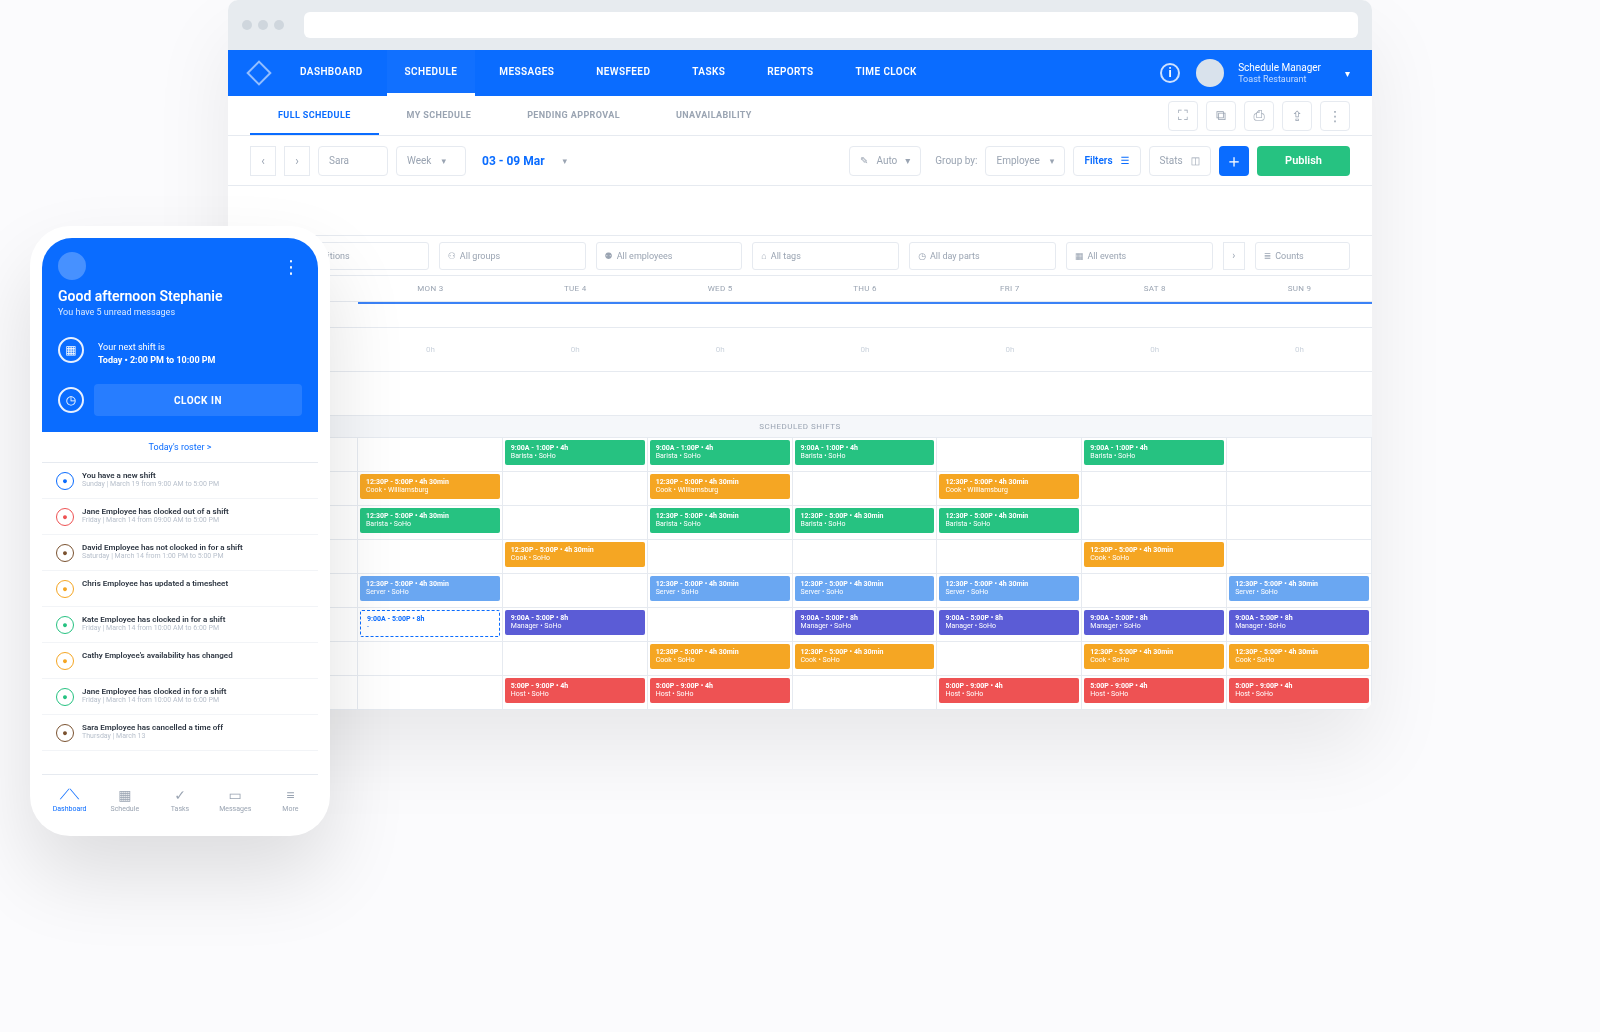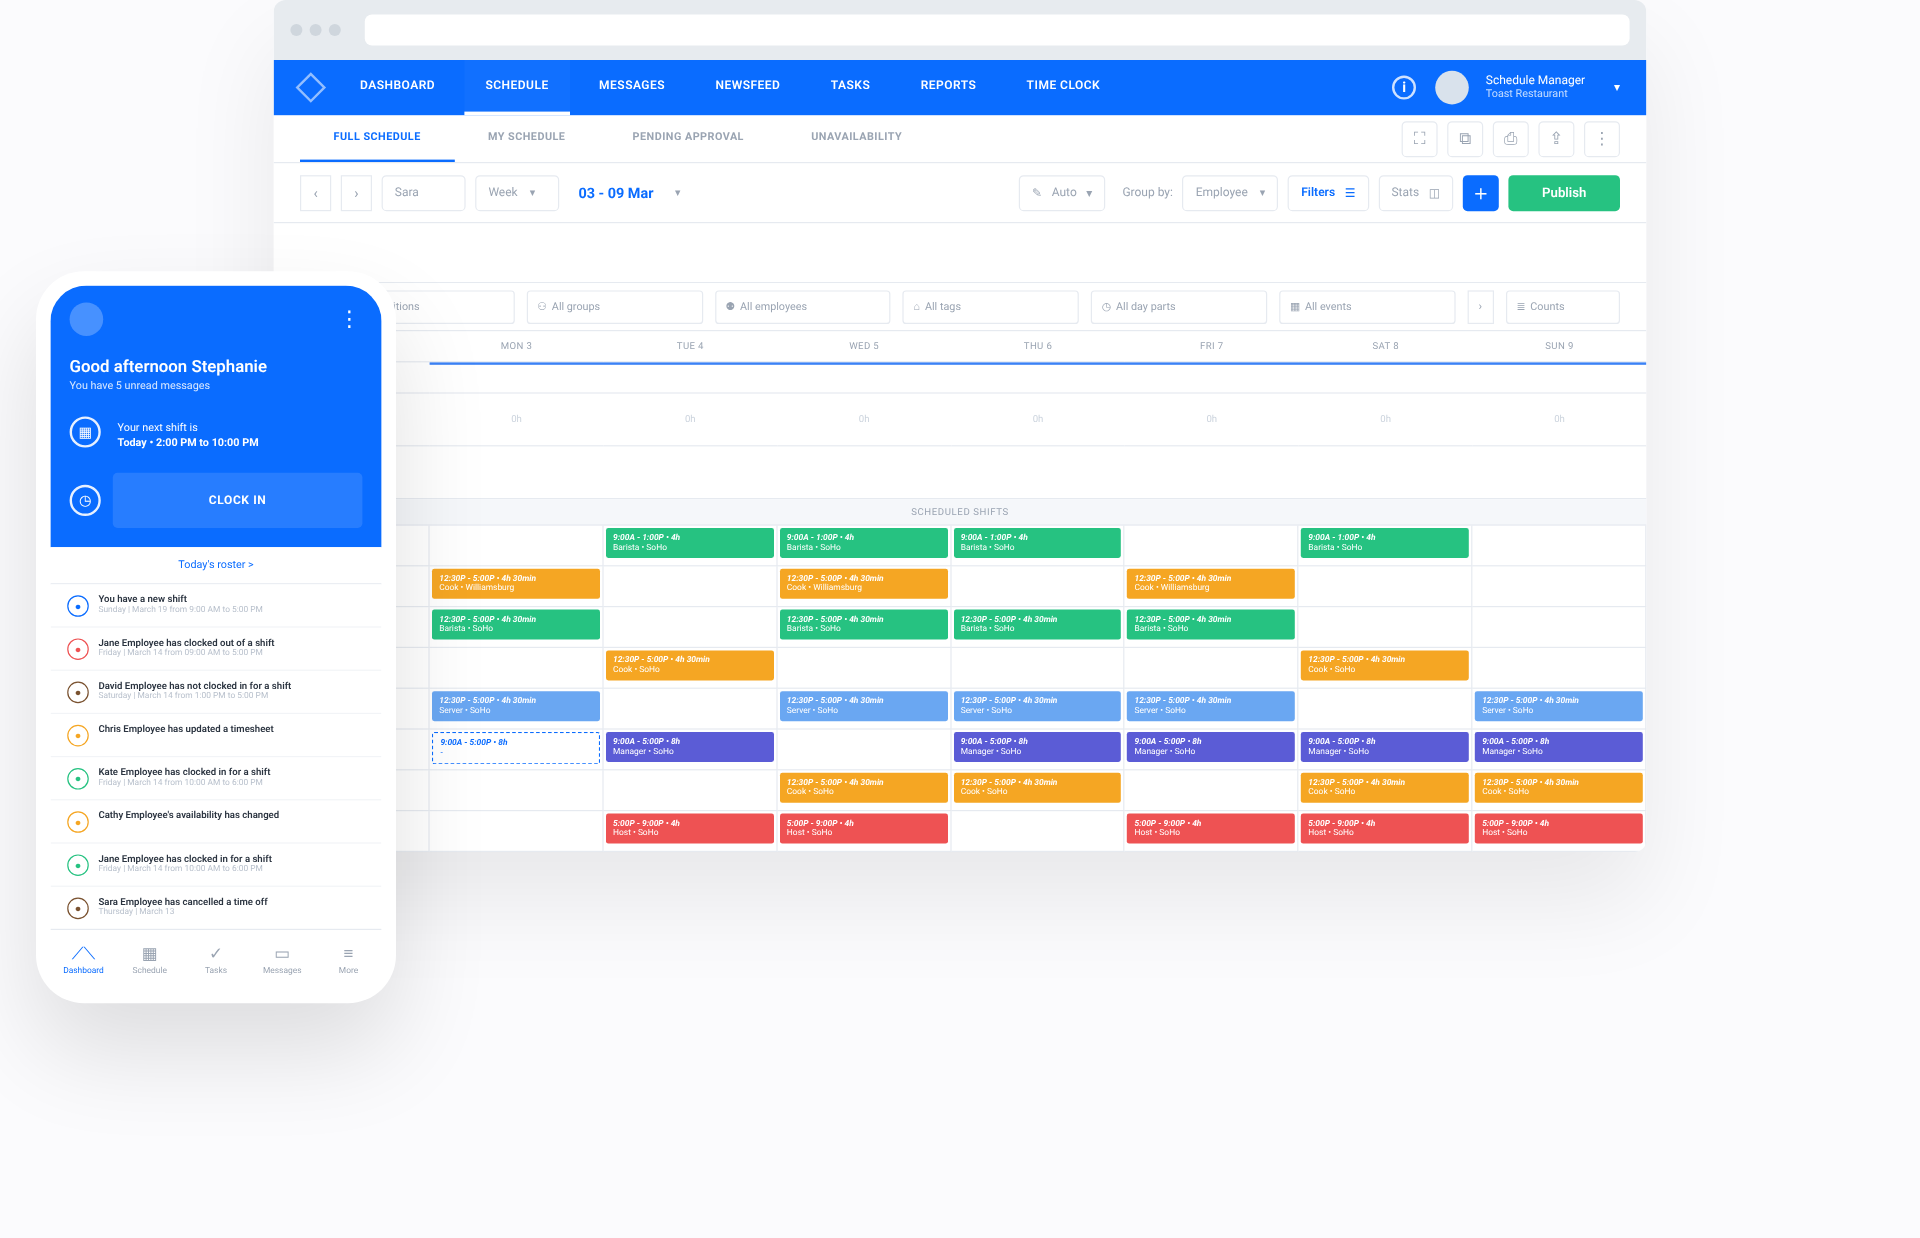--- a/index.html
+++ b/index.html
@@ -60,42 +60,42 @@
 
   .grid{display:grid;grid-template-columns:130px repeat(7,1fr);}
   .grid-hd{height:26px;border-bottom:1px solid var(--border);font-size:8px;color:var(--muted);display:flex;align-items:center;justify-content:center;letter-spacing:.3px;}
   .pin{height:26px;border-bottom:1px solid var(--border);display:flex;align-items:center;justify-content:center;color:#cbd3dd;font-size:12px;}
   .hrs-row{height:44px;border-bottom:1px solid var(--border);font-size:8px;color:#cbd3dd;display:flex;align-items:center;justify-content:center;}
   .band{grid-column:1 / -1;height:22px;background:var(--grey-bg);border-bottom:1px solid var(--border);font-size:8px;color:var(--muted);display:flex;align-items:center;justify-content:center;letter-spacing:.5px;}
 
   .cell{border-bottom:1px solid var(--border);border-right:1px solid var(--border);padding:2px;min-height:34px;}
   .left-cell{border-right:1px solid var(--border);border-bottom:1px solid var(--border);}
   .shift{border-radius:2px;color:#fff;font-size:7px;line-height:1.2;padding:4px 6px;}
-  .shift .l1{font-weight:700;font-style:italic;}
+  .shift .l1{font-weight:700;}
   .shift.green{background:var(--green);}
   .shift.orange{background:var(--orange);}
   .shift.sky{background:var(--sky);}
   .shift.purple{background:var(--purple);}
   .shift.red{background:var(--red);}
   .shift.ghost{background:#fff;border:1px dashed var(--blue);color:var(--blue);}
 
   
   .phone{position:absolute;left:30px;top:226px;width:300px;height:610px;background:#fff;border-radius:40px;box-shadow:0 40px 80px rgba(0,0,0,.12);padding:12px;overflow:hidden;}
   .screen{width:100%;height:100%;border-radius:30px;overflow:hidden;display:flex;flex-direction:column;}
   .ph-head{background:var(--blue);color:#fff;padding:14px 16px 16px;}
   .ph-row{display:flex;align-items:center;justify-content:space-between;}
   .ph-av{width:28px;height:28px;border-radius:50%;background:rgba(255,255,255,.25);}
   .dots{font-size:18px;letter-spacing:2px;}
-  .greet{font-size:14px;font-weight:600;margin-top:18px;}
+  .greet{font-size:14px;font-weight:600;margin-top:8px;}
   .unread{font-size:9px;opacity:.85;margin-top:3px;}
   .card{margin-top:14px;padding:10px 0 10px 40px;position:relative;font-size:9px;line-height:1.4;}
   .card .ring{position:absolute;left:0;top:6px;width:26px;height:26px;border:2px solid rgba(255,255,255,.9);border-radius:50%;display:flex;align-items:center;justify-content:center;font-size:12px;}
   .clockbtn{margin-top:8px;display:flex;align-items:center;}
   .clockbtn .ring{width:26px;height:26px;border:2px solid rgba(255,255,255,.9);border-radius:50%;display:flex;align-items:center;justify-content:center;font-size:12px;flex:0 0 auto;}
-  .clockbtn .bar{flex:1;margin-left:10px;background:rgba(255,255,255,.12);height:46px;border-radius:4px;display:flex;align-items:center;justify-content:center;font-size:10px;font-weight:700;letter-spacing:.5px;}
+  .clockbtn .bar{flex:1;margin-left:10px;background:rgba(255,255,255,.12);height:32px;border-radius:4px;display:flex;align-items:center;justify-content:center;font-size:10px;font-weight:700;letter-spacing:.5px;}
   .roster{color:var(--blue);font-size:9px;text-align:center;padding:10px 0;background:#fff;border-bottom:1px solid var(--border);}
 
   .feed{flex:1;overflow:hidden;background:#fff;}
   .item{display:flex;align-items:flex-start;gap:8px;padding:8px 14px;border-bottom:1px solid #f2f4f7;}
   .item .ic{width:18px;height:18px;border-radius:50%;border:1.5px solid;display:flex;align-items:center;justify-content:center;font-size:9px;flex:0 0 auto;margin-top:1px;}
   .item .txt .t1{font-size:8px;color:var(--ink);font-weight:600;}
   .item .txt .t2{font-size:7px;color:#b8c0cc;}
 
   .tabbar{height:50px;border-top:1px solid var(--border);display:flex;align-items:center;}
   .tabbar .tb{flex:1;display:flex;flex-direction:column;align-items:center;gap:2px;font-size:7px;color:var(--muted);}

